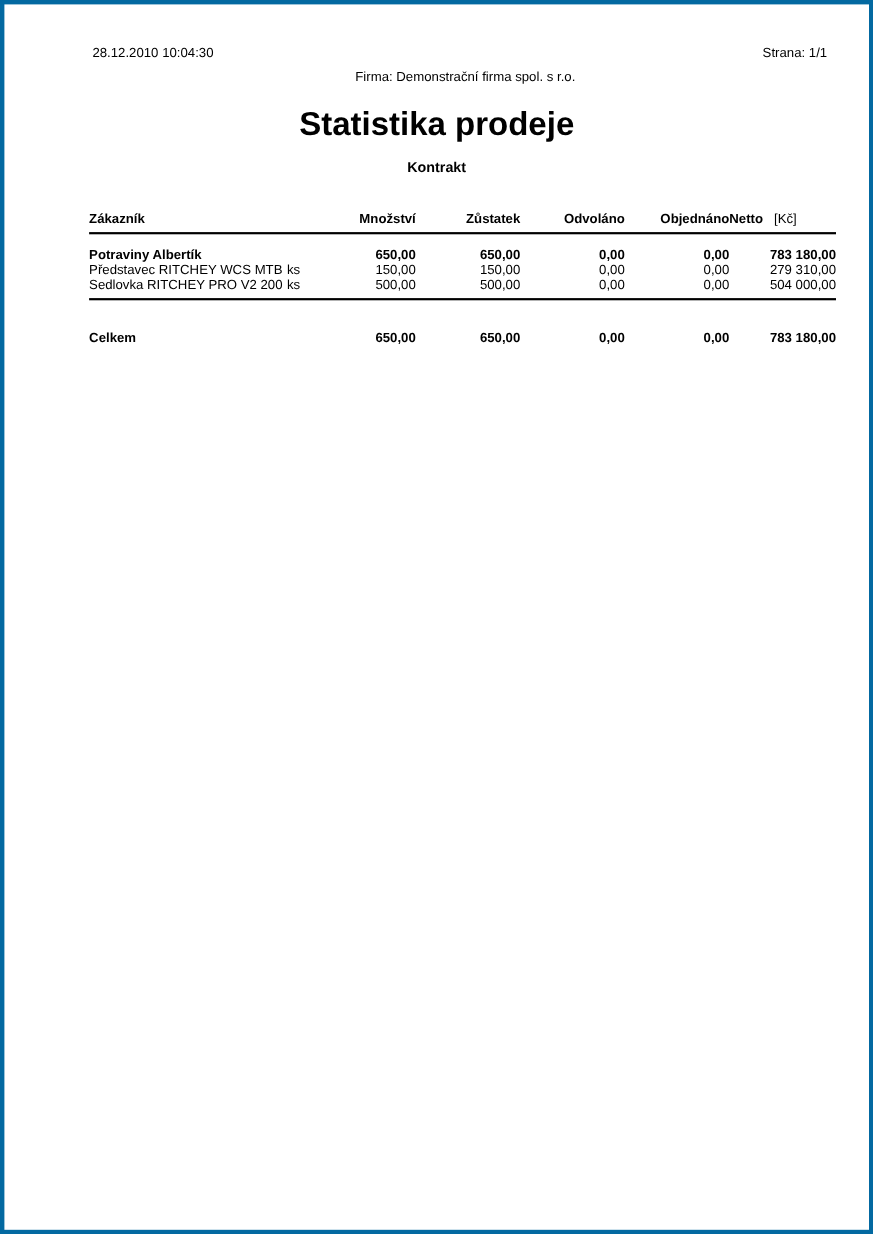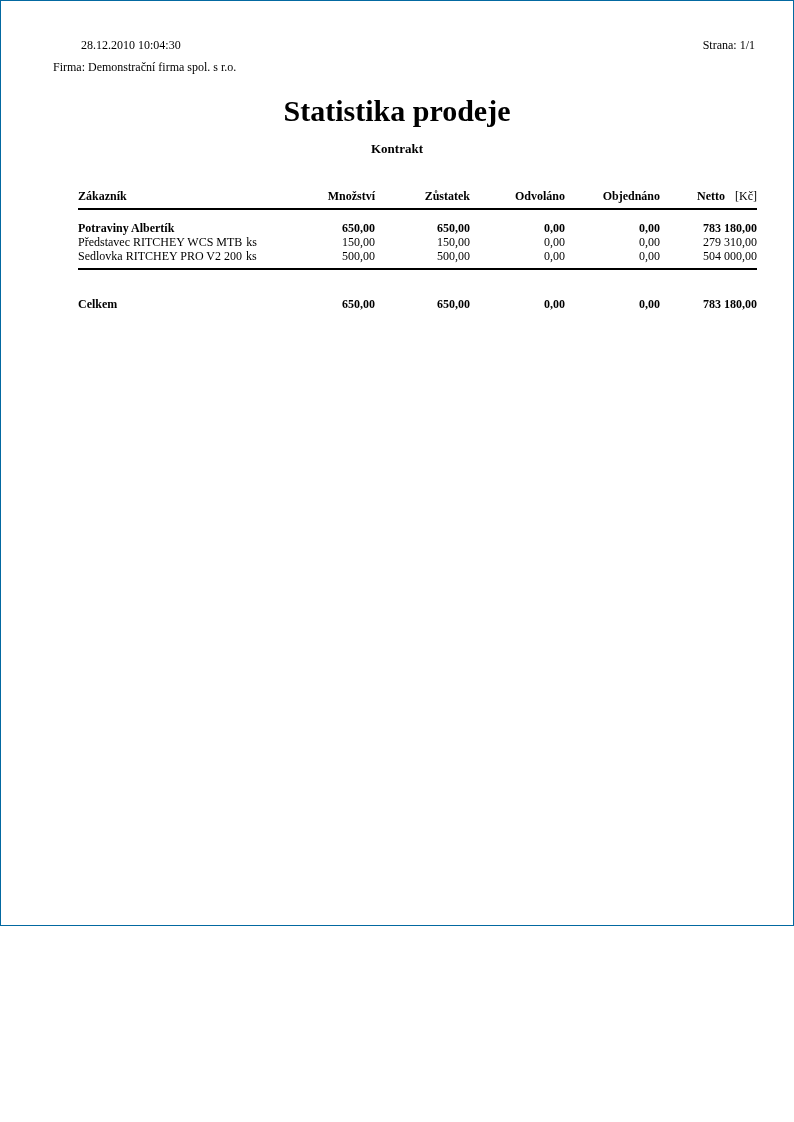--- a/index.html
+++ b/index.html
@@ -1,31 +1,31 @@
 <!DOCTYPE html>
 <html><head>
 <meta charset="utf-8">
 <style>
   * { margin:0; padding:0; box-sizing:border-box; }
   html,body { background:#ffffff; }
   .page {
     position:relative;
-    width:794px; height:926px;
+    width:794px; height:1122px;
     background:#ffffff;
-    border:1px solid #0369a1;
-    font-family:Liberation Serif, serif;
+    border:4px solid #0369a1;
+    font-family:Liberation Sans, sans-serif;
     font-size:12px; line-height:14px;
     color:#000000;
     overflow:hidden;
   }
   .topbar {
     display:flex; justify-content:space-between; align-items:flex-start;
     padding:37px 38px 0 80px;
   }
-  .company-line { padding-left:52px; margin-top:8px; }
+  .company-line { padding-left:52px; margin-top:8px;text-align:center; }
   .report-title {
     margin-top:24px; text-align:center;
     font-size:30px; line-height:26px; font-weight:bold;
   }
   .report-subtitle {
     margin-top:15px; text-align:center;
     font-size:13px; line-height:19px; font-weight:bold;
   }
   .report-table { margin-top:31px; margin-left:77px; width:679px; }
   .trow {
@@ -39,21 +39,21 @@
   .rule-header { margin-top:5px; }
   .rule-total  { margin-top:5px; }
   .body-rows { margin-top:11px; }
   .total-row { margin-top:27px; }
   .name-cell { display:flex; align-items:flex-start; gap:4px; white-space:nowrap; overflow:visible; }
   .iname {
     display:inline-block; max-width:188px;
     overflow:hidden; white-space:nowrap; flex:0 1 auto;text-align:right;
   }
   .unit { flex:0 0 auto; }
-  .netto-head { display:flex; justify-content:flex-end; gap:10px; white-space:nowrap; }
+  .netto-head { display:flex; gap:10px; white-space:nowrap; }
 </style>
 </head>
 <body>
 
 <div class="page">
 
   <div class="topbar">
     <span>28.12.2010 10:04:30</span>
     <span>Strana: 1/1</span>
   </div>

